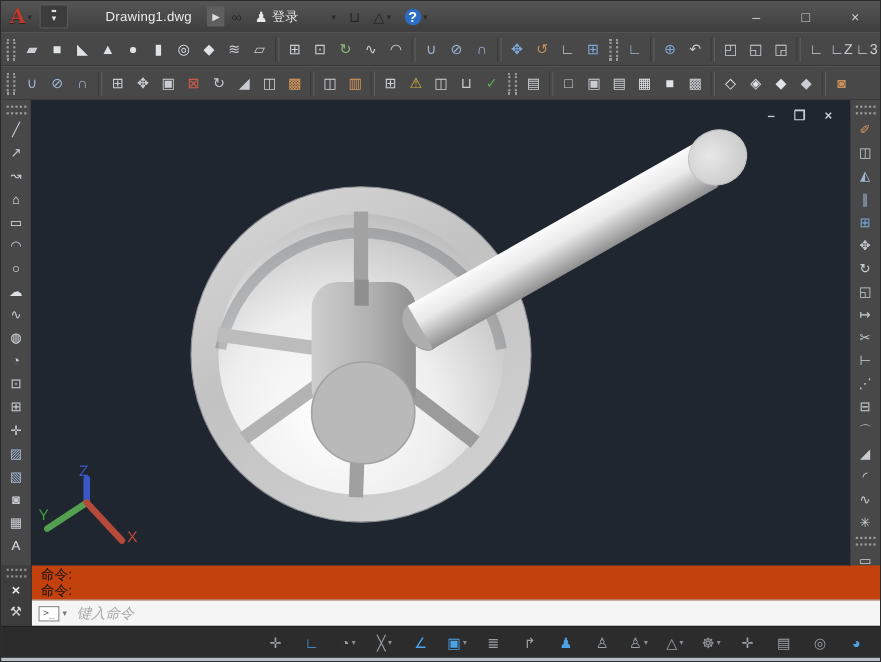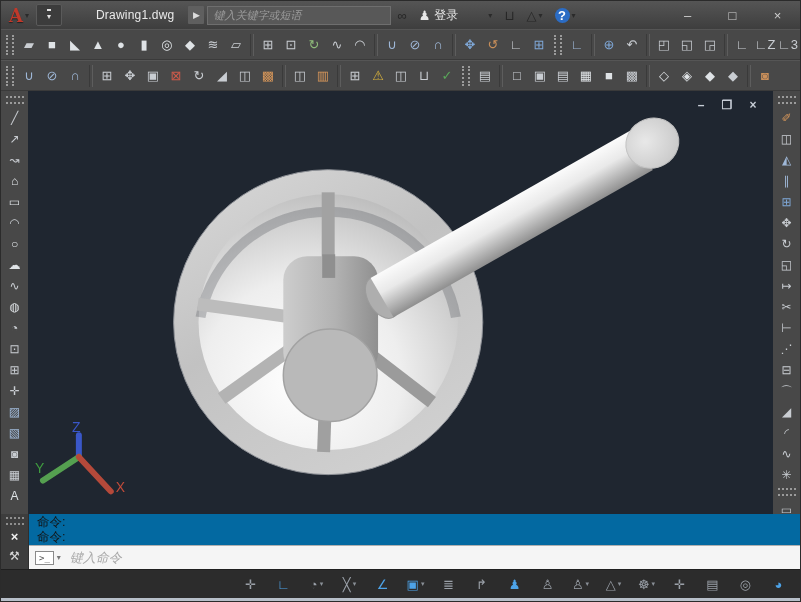--- a/index.html
+++ b/index.html
@@ -55,21 +55,21 @@
     color:#c7cdd6;font-size:12px;font-weight:bold;}
   .vpc{width:12px;text-align:center;}
   
   .cmd-dock{flex:0 0 55px;height:55px;display:flex;}
   .cmd-strip{width:27px;flex:0 0 27px;background:#3d3d3d;border-right:1px solid #2e2e2e;
     display:flex;flex-direction:column;align-items:center;padding-top:3px;gap:5px;}
   .cmd-grip{width:18px;height:4px;border-top:2px dotted #8e8e8e;border-bottom:2px dotted #8e8e8e;}
   .cmd-x{color:#f0f0f0;font-size:13px;font-weight:bold;line-height:14px;}
   .cmd-wrench{color:#d8d8d8;font-size:12px;line-height:14px;}
   .cmd-main{flex:1;display:flex;flex-direction:column;min-width:0;}
-  .cmd-history{height:30px;flex:0 0 30px;background:#0369a1;padding:1px 0 0 8px;border-bottom:1px solid #b0b0b0;}
+  .cmd-history{height:30px;flex:0 0 30px;background:#c2410c;padding:1px 0 0 8px;border-bottom:1px solid #b0b0b0;}
   .cmd-line{font-size:12.5px;color:#141414;line-height:14.5px;}
   .cmd-input-row{height:25px;flex:1;background:#f5f5f5;display:flex;align-items:center;padding-left:6px;gap:3px;}
   .prompt-box{border:1px solid #8a8a8a;background:#fff;color:#555;font-size:9px;
     font-family:"DejaVu Sans Mono",monospace;padding:1px 3px;line-height:10px;}
   .prompt-caret{font-size:8px;color:#777;}
   .cmd-input{flex:1;border:none;outline:none;background:transparent;font-size:13px;
     font-style:italic;color:#1d4ed8;padding-left:6px;font-family:"Liberation Sans",sans-serif;}
   .cmd-input::placeholder{color:#a9a9a9;font-style:italic;}
   
   .statusbar{flex:0 0 32px;height:32px;background:#2c2c2c;border-top:1px solid #1f1f1f;
@@ -93,21 +93,20 @@
       <span class="logoA">A</span>
       <span class="caret">▾</span>
     </div>
     <div class="qat-btn">
       <span class="caret">▾</span>
     </div>
     <div class="doc-title">Drawing1.dwg</div>
     <div class="tab-arrow">
       <span>▶</span>
     </div>
-    <input class="search-input" placeholder="键入关键字或短语" style="">
     <div class="tb-ic">
       <span>∞</span>
     </div>
     <div class="login">
       <span class="user">♟</span>
       <span class="login-label">登录</span>
       <span class="caret">▾</span>
     </div>
     <div class="tb-ic">
       <span>⊔</span>

